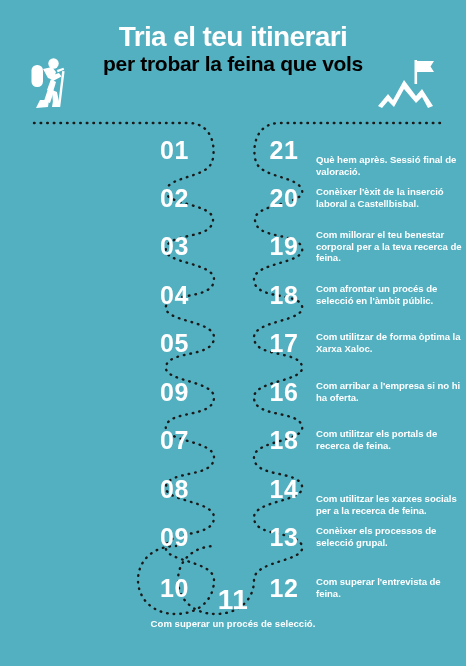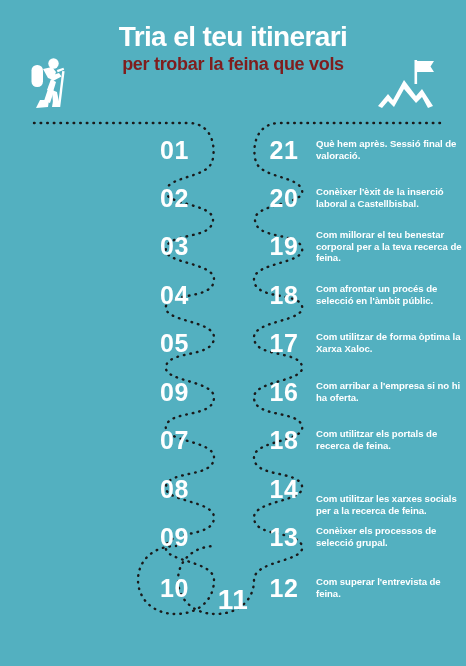--- a/index.html
+++ b/index.html
@@ -26,22 +26,22 @@
     color:#ffffff;
     font-size:28px;
     font-weight:bold;
     letter-spacing:-0.6px;
     line-height:30px;
     white-space:nowrap;
   }
   .subtitle{
     position:absolute;top:54px;left:0;width:466px;
     text-align:center;
-    color:#7f1d1d;
-    font-size:18px;
+    color:#000000;
+    font-size:21px;
     font-weight:bold;
     letter-spacing:-0.3px;
     line-height:20px;
     white-space:nowrap;
   }
   .hiker-icon{
     position:absolute;left:26px;top:56px;width:48px;height:58px;
   }
   .summit-icon{
     position:absolute;left:376px;top:56px;width:70px;height:58px;
@@ -219,21 +219,21 @@
     <div class="num left">09</div>
 
   </div>
   <div class="row" style="top:588px">
     <div class="num left">10</div>
 
   </div>
 
   <div class="row" style="top:150px">
     <div class="num right">21</div>
-    <div class="label right" style="top:0">Què hem après. Sessió final de valoració.</div>
+    <div class="label right" style="top:16px">Què hem après. Sessió final de valoració.</div>
   </div>
   <div class="row" style="top:198px">
     <div class="num right">20</div>
     <div class="label right" style="top:0">Conèixer l'èxit de la inserció laboral a Castellbisbal.</div>
   </div>
   <div class="row" style="top:246px">
     <div class="num right">19</div>
     <div class="label right" style="top:0">Com millorar el teu benestar corporal per a la teva recerca de feina.</div>
   </div>
   <div class="row" style="top:295px">
@@ -259,14 +259,15 @@
   <div class="row" style="top:537px">
     <div class="num right">13</div>
     <div class="label right" style="top:0">Conèixer els processos de selecció grupal.</div>
   </div>
   <div class="row" style="top:588px">
     <div class="num right">12</div>
     <div class="label right" style="top:0">Com superar l'entrevista de feina.</div>
   </div>
 
   <div class="num-center">11</div>
+  <div class="label-center">Com superar un procés de selecció.</div>
 
 </div>
 
 </body></html>

